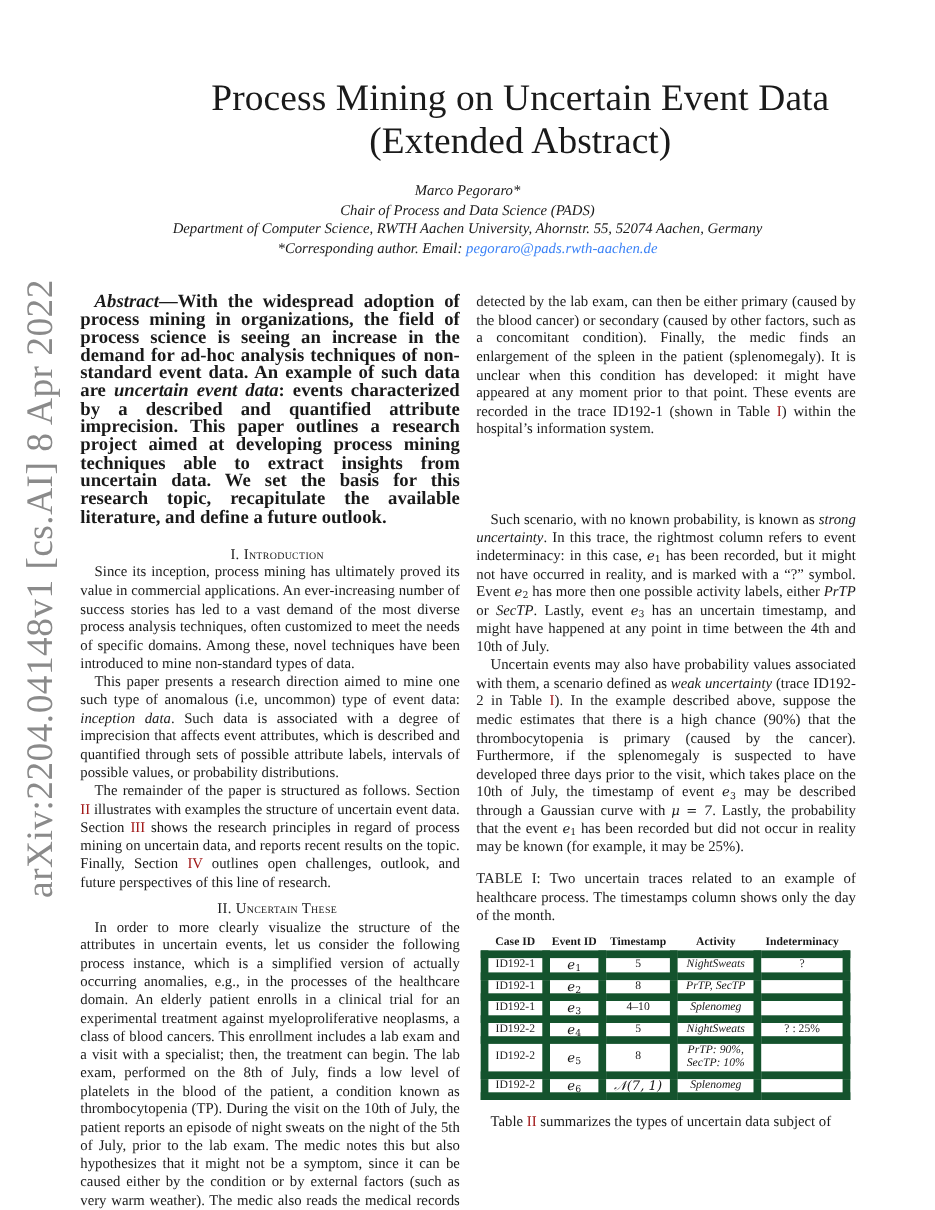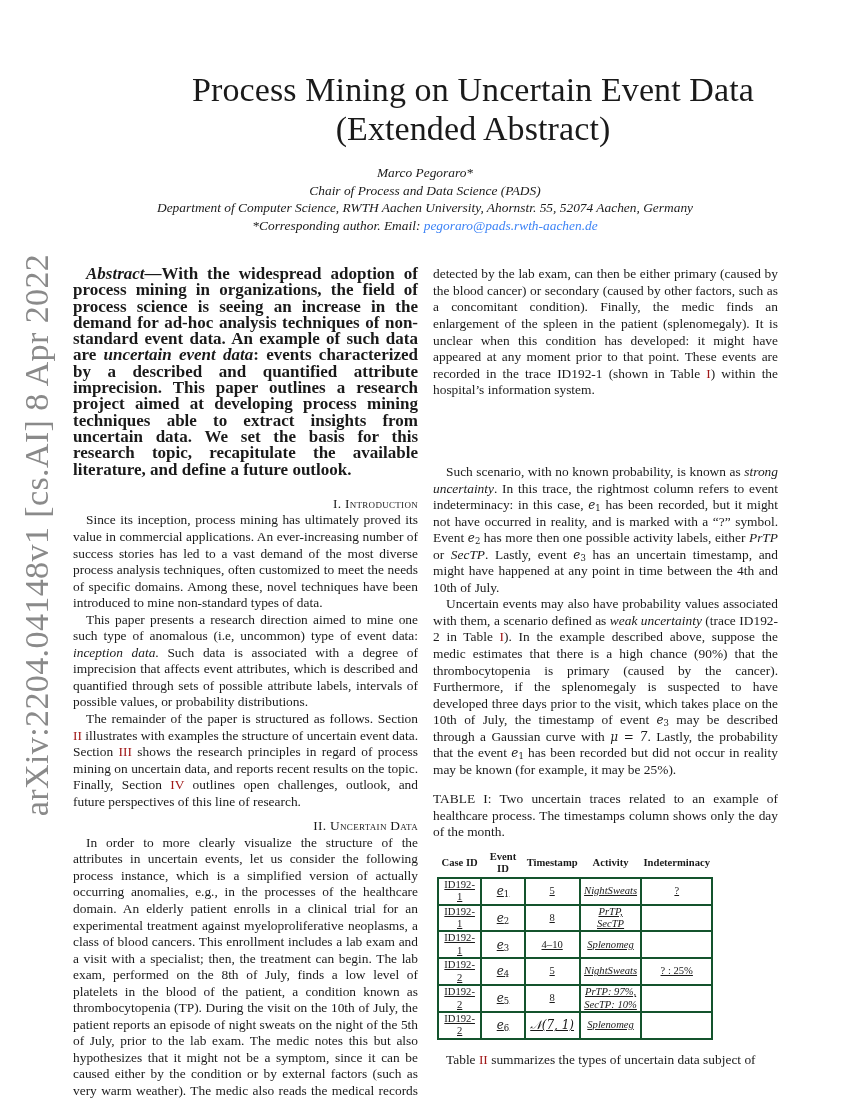--- a/index.html
+++ b/index.html
@@ -24,31 +24,31 @@
   .col {
     position: absolute; top: 266px; width: 345px;
     font-size: 13.4px; line-height: 16.55px; text-align: justify; hyphens: manual;
   }
   .col.left { left: 73px; }
   .col.right { left: 433px; }
   .col p { margin: 0; text-indent: 13px; }
   .abstract { font-weight: bold; font-size: 17px; line-height: 16.3px; }
   .abstract i { font-weight: bold; }
   .sec-head {
-    text-align: right; font-variant: small-caps; font-size: 13.4px;
+    text-align: center; font-variant: small-caps; font-size: 13.4px;
     margin: 11px 0 4px 0; text-indent: 0; letter-spacing: 0.3px;
   }
   .ref { color: #a01818; }
   .caption { text-indent: 0 !important; margin-top: 13px !important; }
   table.t1 {
-    border-collapse: collapse; margin: 10px 0 0 4px; width: 276px;
+    border-collapse: collapse; margin: 10px 0 0 4px; width: 336px;
     font-size: 10.6px; line-height: 12.4px; text-align: center;
   }
   table.t1 th { font-weight: bold; padding: 0 2px 1px 2px; border: none; }
-  table.t1 td { border: 2px solid #14532d; padding: 0 3px; text-decoration: underline; }
+  table.t1 td { border: 7px solid #14532d; padding: 0 3px; }
   table.t1 td.it { font-style: italic; }
   .math { font-style: italic; font-family: "DejaVu Serif", serif; font-size: 12px; }
   sub { font-size: 8.5px; vertical-align: -2px; line-height: 0; font-style: normal; }
   .after-table { margin-top: 12px !important; }
 </style>
 </head>
 <body>
 
 <div class="arxiv">arXiv:2204.04148v1  [cs.AI]  8 Apr 2022</div>
 
@@ -65,21 +65,21 @@
 </div>
 
 <div class="col left">
   <p class="abstract"><i>Abstract</i><span>—</span><span>With the widespread adoption of process mining in organizations, the field of process science is seeing an increase in the demand for ad-hoc analysis techniques of non-standard event data. An example of such data are </span><i>uncertain event data</i><span>: events characterized by a described and quantified attribute imprecision. This paper outlines a research project aimed at developing process mining techniques able to extract insights from uncertain data. We set the basis for this research topic, recapitulate the available literature, and define a future outlook.</span></p>
 
   <p class="sec-head" style="margin-top:18px;">I. Introduction</p>
   <p>Since its inception, process mining has ultimately proved its value in commercial applications. An ever-increasing number of success stories has led to a vast demand of the most diverse process analysis techniques, often customized to meet the needs of specific domains. Among these, novel techniques have been introduced to mine non-standard types of data.</p>
   <p><span>This paper presents a research direction aimed to mine one such type of anomalous (i.e, uncommon) type of event data: </span><i>inception data</i><span>. Such data is associated with a degree of imprecision that affects event attributes, which is described and quantified through sets of possible attribute labels, intervals of possible values, or probability distributions.</span></p>
   <p><span>The remainder of the paper is structured as follows. Sec­tion </span><span class="ref">II</span><span> illustrates with examples the structure of uncertain event data. Section </span><span class="ref">III</span><span> shows the research principles in regard of process mining on uncertain data, and reports recent results on the topic. Finally, Section </span><span class="ref">IV</span><span> outlines open challenges, outlook, and future perspectives of this line of research.</span></p>
 
-  <p class="sec-head" style="margin-top:8px;">II. Uncertain Data</p>
+  <p class="sec-head" style="margin-top:8px;">II. Uncertain These</p>
   <p style="height:298px; overflow:hidden;"><span>In order to more clearly visualize the structure of the attributes in uncertain events, let us consider the following process instance, which is a simplified version of actually occurring anomalies, e.g., in the processes of the healthcare domain. An elderly patient enrolls in a clinical trial for an experimental treatment against myeloproliferative neoplasms, a class of blood cancers. This enrollment includes a lab exam and a visit with a specialist; then, the treatment can begin. The lab exam, performed on the 8th of July, finds a low level of platelets in the blood of the patient, a condition known as thrombocytopenia (TP). During the visit on the 10th of July, the patient reports an episode of night sweats on the night of the 5th of July, prior to the lab exam. The medic notes this but also hypothesizes that it might not be a symptom, since it can be caused either by the condition or by external factors (such as very warm weather). The medic also reads the medical records of the patient and sees that, shortly prior to the lab exam, the patient was undergoing a heparin treatment (a blood-thinning medication) to prevent blood clots. The thrombocytopenia, detected by the lab exam, can then be either primary (caused by the blood cancer) or secondary (caused by other factors, such as a concomitant condition). Finally, the medic finds an enlargement of the spleen in the patient (splenomegaly). It is unclear when this condition has developed: it might have appeared at any moment prior to that point. These events are recorded in the trace ID192-1 (shown in Table </span></p>
 </div>
 
 <div class="col right">
   <div style="height:198px; overflow:hidden; position:relative;">
     <p id="p1cont" style="text-indent:0; position:absolute; top:-314px; left:0; width:345px; text-align:justify;"><span style="display:inline-block; width:13px;"></span><span>In order to more clearly visualize the structure of the attributes in uncertain events, let us consider the following process instance, which is a simplified version of actually occurring anomalies, e.g., in the processes of the healthcare domain. An elderly patient enrolls in a clinical trial for an experimental treatment against myeloproliferative neoplasms, a class of blood cancers. This enrollment includes a lab exam and a visit with a specialist; then, the treatment can begin. The lab exam, performed on the 8th of July, finds a low level of platelets in the blood of the patient, a condition known as thrombocytopenia (TP). During the visit on the 10th of July, the patient reports an episode of night sweats on the night of the 5th of July, prior to the lab exam. The medic notes this but also hypothesizes that it might not be a symptom, since it can be caused either by the condition or by external factors (such as very warm weather). The medic also reads the medical records of the patient and sees that, shortly prior to the lab exam, the patient was undergoing a heparin treatment (a blood-thinning medication) to prevent blood clots. The thrombocytopenia, detected by the lab exam, can then be either primary (caused by the blood cancer) or secondary (caused by other factors, such as a concomitant condition). Finally, the medic finds an enlargement of the spleen in the patient (splenomegaly). It is unclear when this condition has developed: it might have appeared at any moment prior to that point. These events are recorded in the trace ID192-1 (shown in Table </span><span class="ref">I</span><span>) within the hospital’s information system.</span></p>
   </div>
   <p><span>Such scenario, with no known probability, is known as </span><i>strong uncertainty</i><span>. In this trace, the rightmost column refers to event indeterminacy: in this case, </span><span class="math"><span>e</span><sub>1</sub></span><span> has been recorded, but it might not have occurred in reality, and is marked with a “?” symbol. Event </span><span class="math"><span>e</span><sub>2</sub></span><span> has more then one possible activity labels, either </span><i>PrTP</i><span> or </span><i>SecTP</i><span>. Lastly, event </span><span class="math"><span>e</span><sub>3</sub></span><span> has an uncertain timestamp, and might have happened at any point in time between the 4th and 10th of July.</span></p>
   <p><span>Uncertain events may also have probability values asso­ciated with them, a scenario defined as </span><i>weak uncertainty</i><span> (trace ID192-2 in Table </span><span class="ref">I</span><span>). In the example described above, suppose the medic estimates that there is a high chance (90%) that the thrombocytopenia is primary (caused by the cancer). Furthermore, if the splenomegaly is suspected to have developed three days prior to the visit, which takes place on the 10th of July, the timestamp of event </span><span class="math"><span>e</span><sub>3</sub></span><span> may be described through a Gaussian curve with </span><span class="math">μ = 7</span><span>. Lastly, the probability that the event </span><span class="math"><span>e</span><sub>1</sub></span><span> has been recorded but did not occur in reality may be known (for example, it may be 25%).</span></p>
 
@@ -122,21 +122,21 @@
         <td class="math"><span>e</span><sub>4</sub></td>
         <td>5</td>
         <td class="it">NightSweats</td>
         <td>? : 25%</td>
       </tr>
       <tr>
         <td>ID192-2</td>
         <td class="math"><span>e</span><sub>5</sub></td>
         <td>8</td>
         <td class="it">
-            <div>PrTP: 97%,</div>
+            <div>PrTP: 90%,</div>
             <div>SecTP: 10%</div>
           </td>
         <td></td>
       </tr>
       <tr>
         <td>ID192-2</td>
         <td class="math"><span>e</span><sub>6</sub></td>
         <td class="math">𝒩(7, 1)</td>
         <td class="it">Splenomeg</td>
         <td></td>

